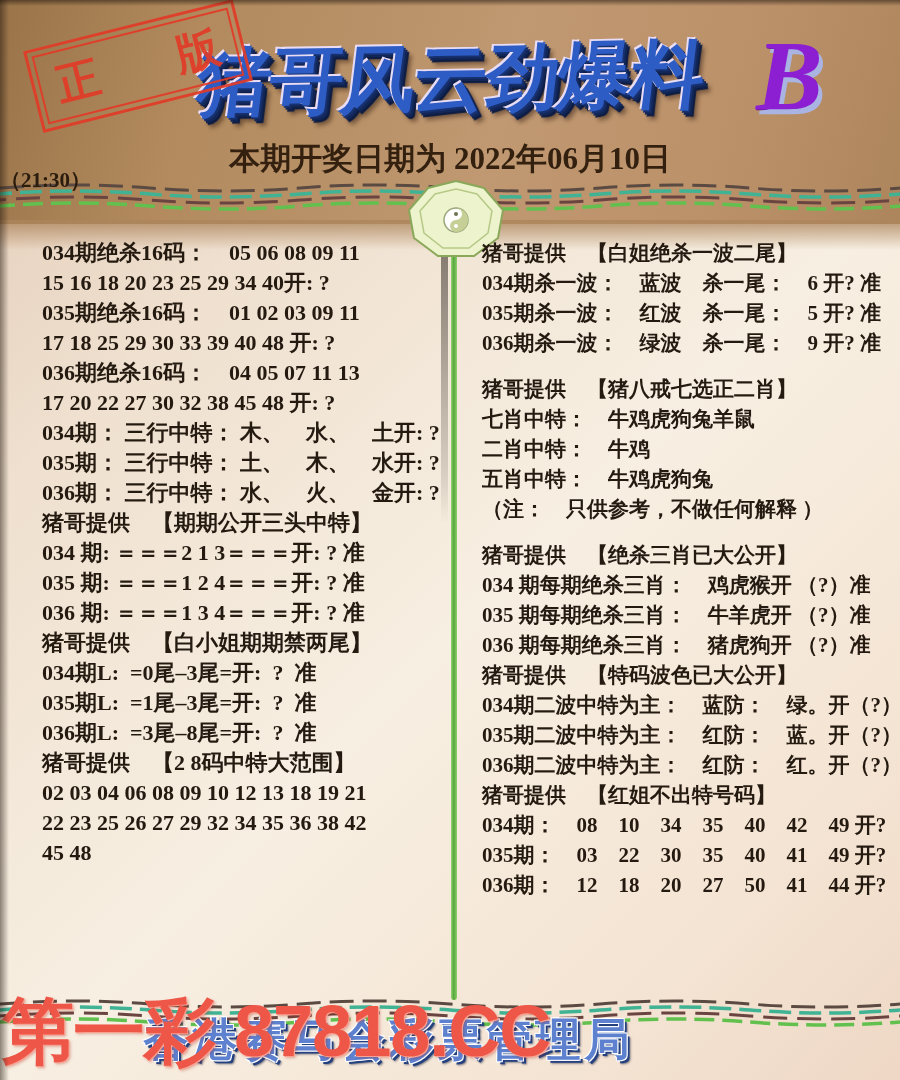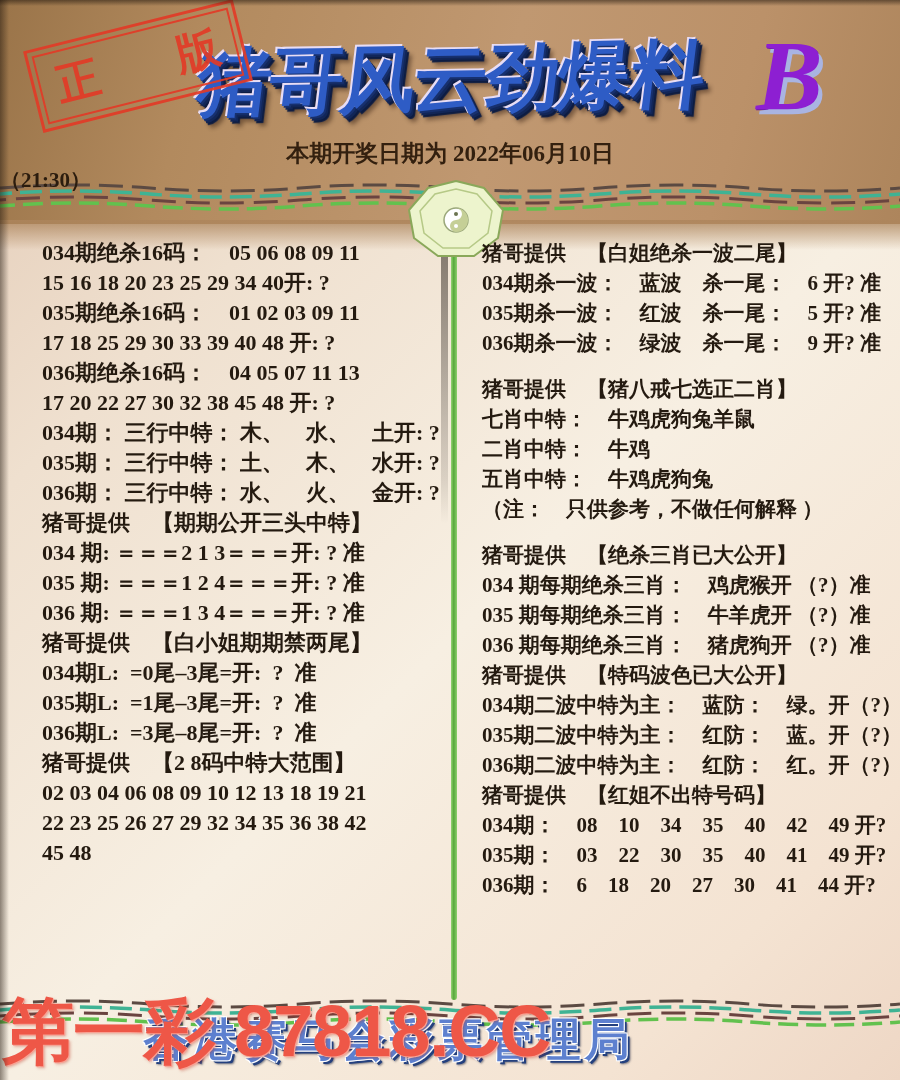--- a/index.html
+++ b/index.html
@@ -39,21 +39,21 @@
     color:#2e5cc5;transform:skewX(-8deg) rotate(-1deg);z-index:4;
     text-shadow:-2px -2px 0 #e8ddf5,2px 2px 0 #17306e,4px 4px 0 #122657,
                 6px 6px 1px #0d1c42,9px 9px 4px rgba(40,20,10,.45);
   }
   .edition{
     position:absolute;left:756px;top:18px;font-size:100px;font-style:italic;
     font-weight:bold;color:#8d1fd2;z-index:4;
     text-shadow:4px 5px 0 #a9b4e2,1px 1px 0 #6d1ba8;
   }
   .date-line{position:absolute;left:0;top:138px;width:900px;text-align:center;
-    font-size:23px;font-weight:bold;color:#33200f;z-index:4;}
+    font-size:31px;font-weight:bold;color:#33200f;z-index:4;}
   .time-line{position:absolute;left:0;top:166px;width:900px;text-align:left;
     font-size:21px;font-weight:bold;color:#2b1c0e;z-index:4;}
 
   .wave{position:absolute;left:0;width:900px;height:36px;z-index:2;}
   .wave-top{top:180px;}
   .wave-bottom{top:996px;}
 
   
   .seal{position:absolute;left:406px;top:180px;width:100px;height:82px;z-index:3;}
 
@@ -161,21 +161,21 @@
     <div class="line">034 期每期绝杀三肖：　鸡虎猴开 （?）准</div>
     <div class="line">035 期每期绝杀三肖：　牛羊虎开 （?）准</div>
     <div class="line">036 期每期绝杀三肖：　猪虎狗开 （?）准</div>
     <div class="line">猪哥提供　【特码波色已大公开】</div>
     <div class="line">034期二波中特为主：　蓝防：　绿。开（?）</div>
     <div class="line">035期二波中特为主：　红防：　蓝。开（?）</div>
     <div class="line">036期二波中特为主：　红防：　红。开（?）</div>
     <div class="line">猪哥提供　【红姐不出特号码】</div>
     <div class="line">034期：　08　10　34　35　40　42　49 开?</div>
     <div class="line">035期：　03　22　30　35　40　41　49 开?</div>
-    <div class="line">036期：　6　18　20　27　30　41　44 开?</div>
+    <div class="line">036期：　12　18　20　27　50　41　44 开?</div>
   </div>
 
   <svg class="wave wave-bottom" viewBox="0 0 900 36">
     <g fill="none" stroke-linecap="butt">
       <path d="M0 8 Q75 2 150 8 T300 8 T450 8 T600 8 T750 8 T900 8" stroke="#5b4a42" stroke-width="3" stroke-dasharray="24 9"></path>
       <path d="M0 14 Q75 8 150 14 T300 14 T450 14 T600 14 T750 14 T900 14" stroke="#3fb394" stroke-width="3.5" stroke-dasharray="22 8" stroke-dashoffset="10"></path>
       <path d="M0 20 Q75 14 150 20 T300 20 T450 20 T600 20 T750 20 T900 20" stroke="#6a4440" stroke-width="3" stroke-dasharray="24 10" stroke-dashoffset="18"></path>
       <path d="M0 26 Q75 20 150 26 T300 26 T450 26 T600 26 T750 26 T900 26" stroke="#62c14e" stroke-width="3.5" stroke-dasharray="20 8" stroke-dashoffset="5"></path>
     </g>
   </svg>

